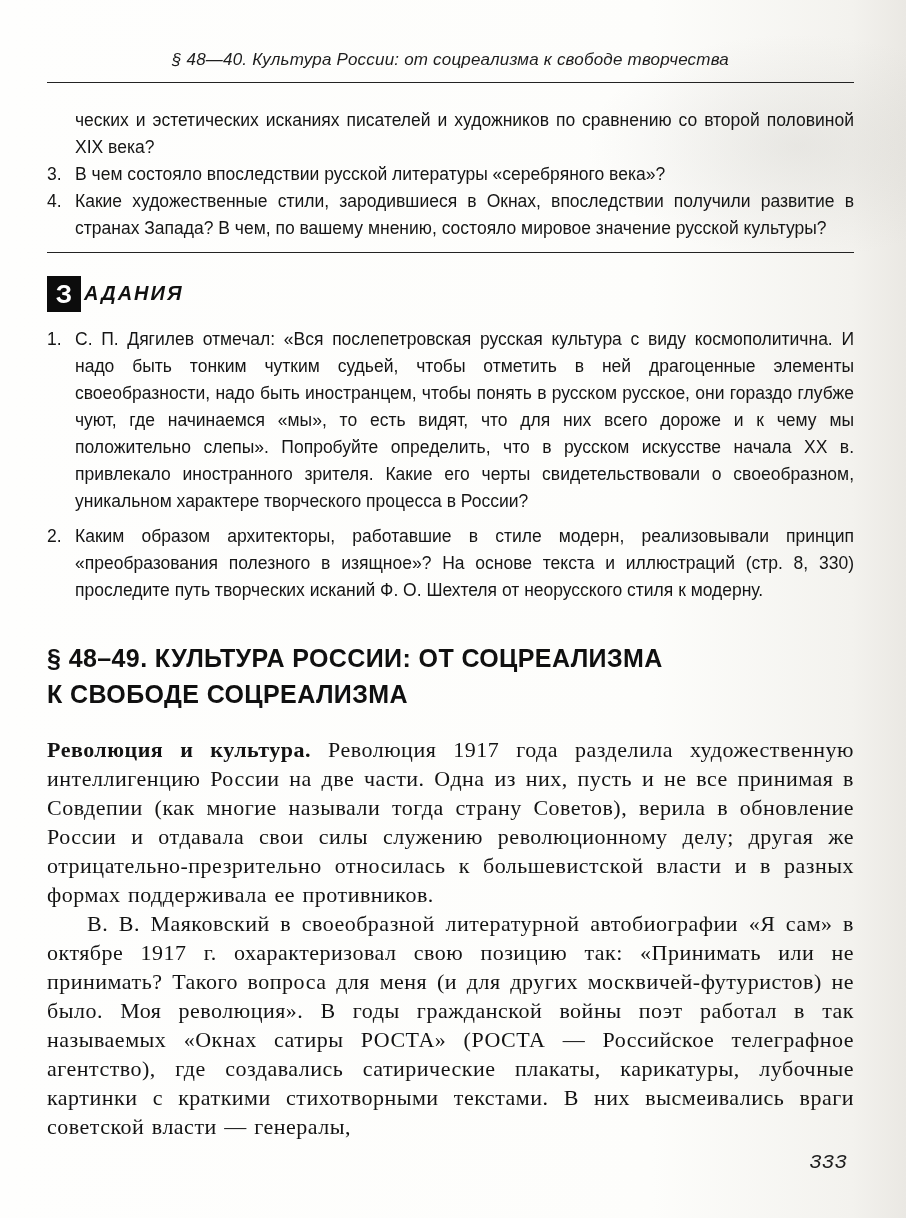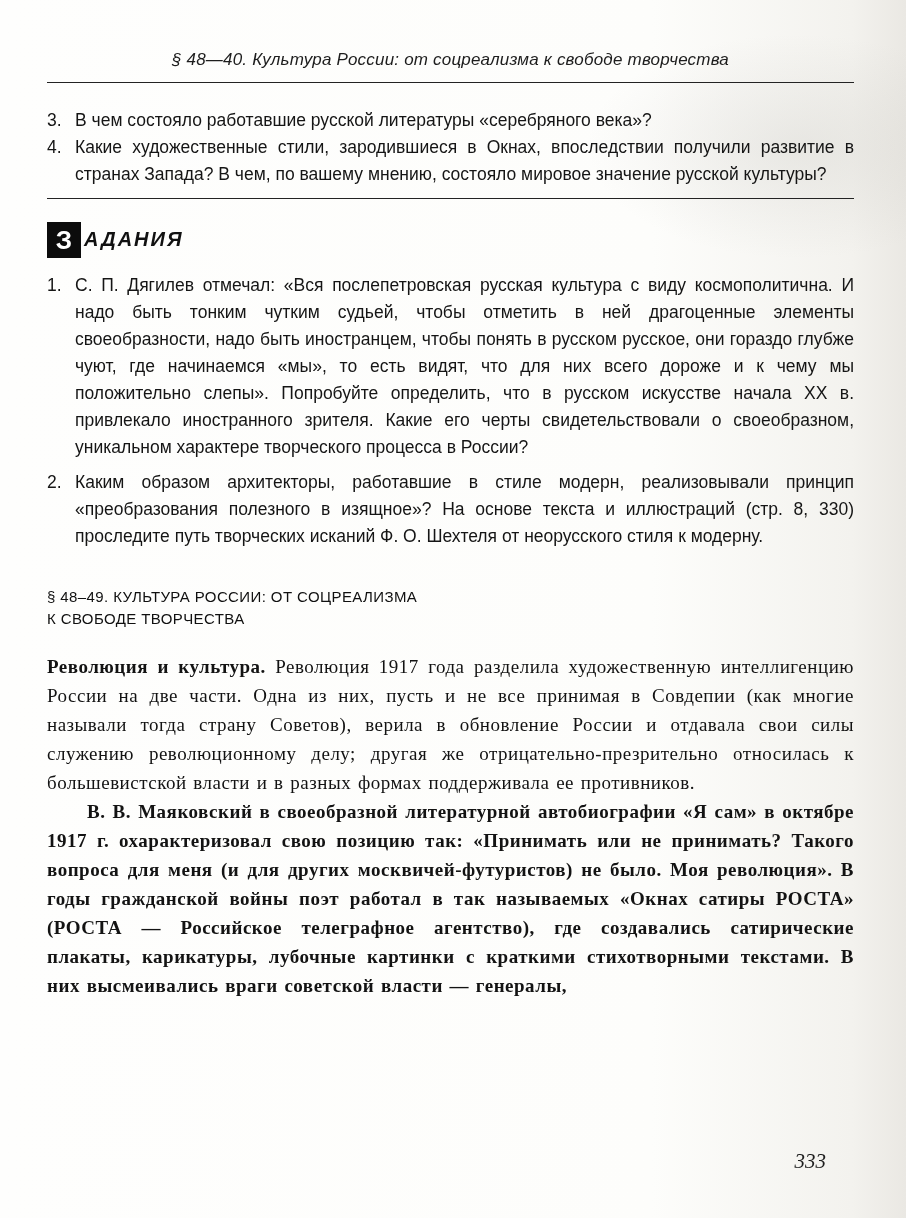--- a/index.html
+++ b/index.html
@@ -70,63 +70,64 @@
     font-style: italic;
     font-size: 20px;
     letter-spacing: 2px;
     margin-left: 3px;
     color: #111;
   }
   .tasks .list-item + .list-item { margin-top: 8px; }
 
   .section-title {
     font-family: "Liberation Sans", sans-serif;
-    font-weight: 400;
-    font-size: 15px;
+    font-weight: 700;
+    font-size: 25px;
     line-height: 1.45;
     letter-spacing: 0.4px;
     color: #101010;
     margin: 36px 0 22px 0;
   }
 
   .body-para {
     font-family: "Liberation Serif", serif;
-    font-size: 19px;
+    font-size: 22px;
     line-height: 29px;
     letter-spacing: 0.5px;
     word-spacing: 1.5px;
     text-align: justify;
     color: #131313;
     margin: 0;
   }
-  .body-para.indent { text-indent: 40px; font-weight: bold; }
+  .body-para.indent { text-indent: 40px; }
   .lead { font-weight: 700; }
 
   .page-number {
     position: absolute;
-    right: 80px; bottom: 44px;
-    font-family: Liberation Serif, serif;
+    right: 59px; bottom: 44px;
+    font-family: Liberation Mono, monospace;
     font-style: italic;
     font-size: 21px;
     color: #1d1d1d;
   }
 </style>
 </head>
 <body>
 
 <div class="page">
   <div class="content">
 
     <div class="running-head">§ 48—40. Культура России: от соцреализма к свободе творчества</div>
     <hr class="rule">
 
     <section class="questions sans-block">
+      <p class="q-cont just">ческих и эстетических исканиях писателей и художников по сравнению со второй половиной XIX века?</p>
       <div class="list-item just">
         <span class="num">3.</span>
-        <span class="txt">В чем состояло работавшие русской литературы «серебряного века»?</span>
+        <span class="txt">В чем состояло впоследствии русской литературы «серебряного века»?</span>
       </div>
       <div class="list-item just">
         <span class="num">4.</span>
         <span class="txt">Какие художественные стили, зародившиеся в Окнах, впоследствии получили развитие в странах Запада? В чем, по вашему мнению, состояло мировое значение русской культуры?</span>
       </div>
     </section>
 
     <hr class="rule rule2">
 
     <section class="tasks sans-block">
@@ -138,21 +139,21 @@
         <span class="txt">С. П. Дягилев отмечал: «Вся послепетровская русская культура с виду космополитична. И надо быть тонким чутким судьей, чтобы отметить в ней драгоценные элементы своеобразности, надо быть иностранцем, чтобы понять в русском русское, они гораздо глубже чуют, где начинаемся «мы», то есть видят, что для них всего дороже и к чему мы положительно слепы». Попробуйте определить, что в русском искусстве начала XX в. привлекало иностранного зрителя. Какие его черты свидетельствовали о своеобразном, уникальном характере творческого процесса в России?</span>
       </div>
       <div class="list-item just">
         <span class="num">2.</span>
         <span class="txt">Каким образом архитекторы, работавшие в стиле модерн, реализовывали принцип «преобразования полезного в изящное»? На основе текста и иллюстраций (стр. 8, 330) проследите путь творческих исканий Ф. О. Шехтеля от неорусского стиля к модерну.</span>
       </div>
     </section>
 
     <h1 class="section-title">
       <span>§ 48–49. КУЛЬТУРА РОССИИ: ОТ СОЦРЕАЛИЗМА</span><br>
-      <span>К СВОБОДЕ ТВОРЧЕСТВА</span>
+      <span>К СВОБОДЕ СОЦРЕАЛИЗМА</span>
     </h1>
 
     <p class="body-para">
       <b class="lead">Революция и культура.</b><span> Революция 1917 года разделила художественную интеллигенцию России на две части. Одна из них, пусть и не все принимая в Совдепии (как многие называли тогда страну Советов), верила в обновление России и отдавала свои силы служению революционному делу; другая же отрицательно-презрительно относилась к большевистской власти и в разных формах поддерживала ее противников.</span>
     </p>
 
     <p class="body-para indent">В. В. Маяковский в своеобразной литературной автобиографии «Я сам» в октябре 1917 г. охарактеризовал свою позицию так: «Принимать или не принимать? Такого вопроса для меня (и для других москвичей-футуристов) не было. Моя революция». В годы гражданской войны поэт работал в так называемых «Окнах сатиры РОСТА» (РОСТА — Российское телеграфное агентство), где создавались сатирические плакаты, карикатуры, лубочные картинки с краткими стихотворными текстами. В них высмеивались враги советской власти — генералы,</p>
 
   </div>
 

